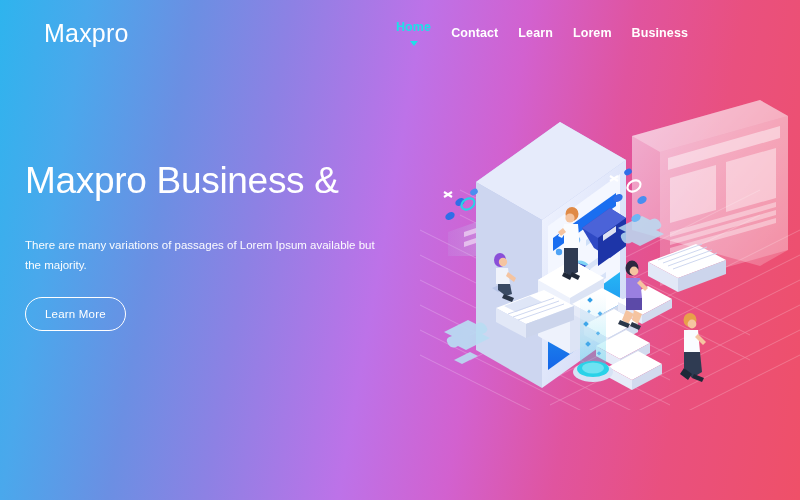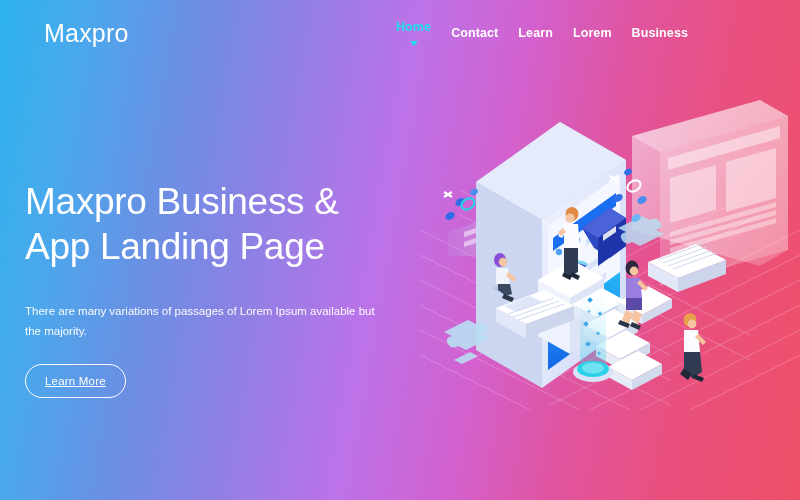--- a/index.html
+++ b/index.html
@@ -43,31 +43,30 @@
     display:inline-block; margin-top:2px;
   }
 
   
   .hero {
     position:absolute; left:25px; top:158px; width:380px; z-index:20;
   }
   .hero h1 {
     color:#ffffff; font-size:37px; font-weight:300; line-height:1.22;
     letter-spacing:-.3px;
-    margin-top:21px;
   }
   .hero p {
     color:#ffffff; font-size:11.5px; line-height:1.75; margin-top:32px;
     width:350px; opacity:.97;
   }
   .btn {
     margin-top:22px; display:inline-block;
     border:1.4px solid #ffffff; border-radius:20px;
     color:#ffffff; font-size:11.5px; padding:10px 19px;
-    background:transparent; cursor:pointer; letter-spacing:.2px;text-decoration:underline;
+    background:transparent; cursor:pointer; letter-spacing:.2px;
   }
 
   
   .illus { position:absolute; left:420px; top:80px; width:380px; height:330px; z-index:10; }
   .illus svg { display:block; }
 </style>
 </head>
 <body>
 
 <div class="header">
@@ -89,21 +88,20 @@
     </div>
     <div class="nav-item">
       <span>Business</span>
     </div>
   </nav>
 </div>
 
 <div class="hero">
   <h1>
     <span>Maxpro Business &amp;</span><br>
-    <span>App Landing Page</span>
   </h1>
   <p>There are many variations of passages of Lorem Ipsum available but the majority.</p>
   <div class="btn">Learn More</div>
 </div>
 
 <div class="illus">
 <svg width="380" height="330" viewBox="0 0 380 330" xmlns="http://www.w3.org/2000/svg">
   <defs>
     <linearGradient id="gPhone" x1="0" y1="0" x2="1" y2="1">
       <stop offset="0" stop-color="#f2f5ff"></stop>

